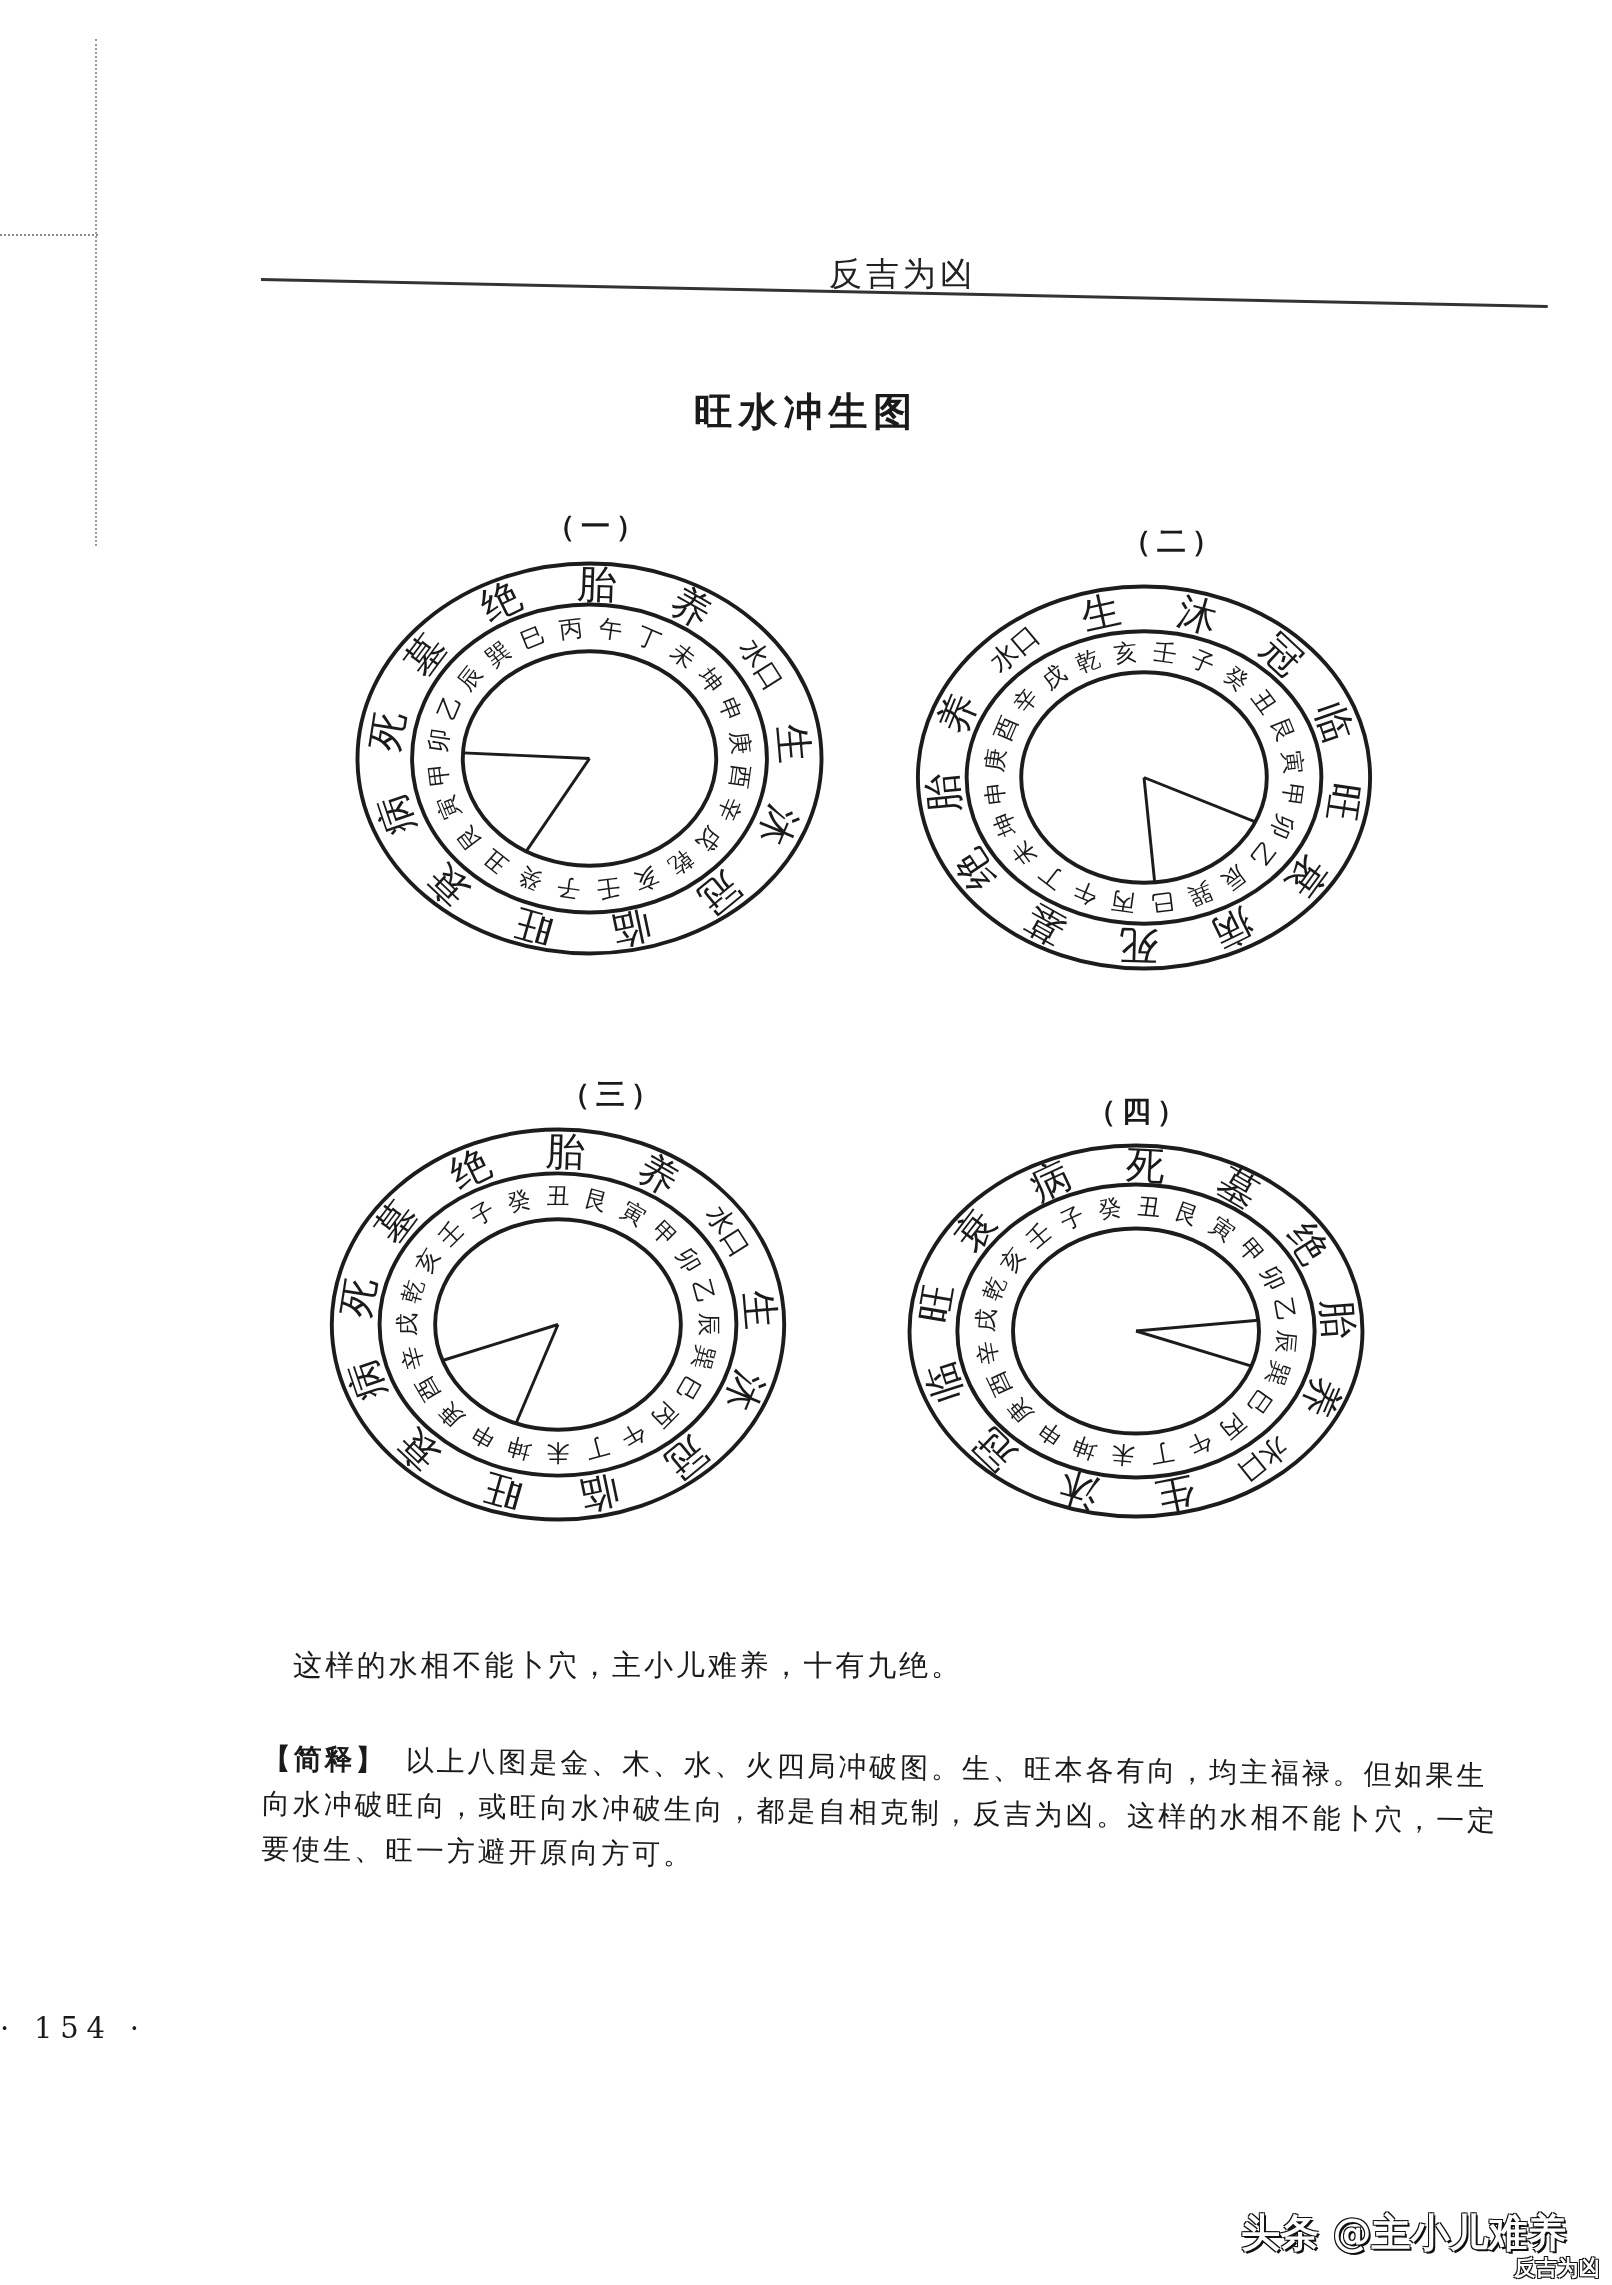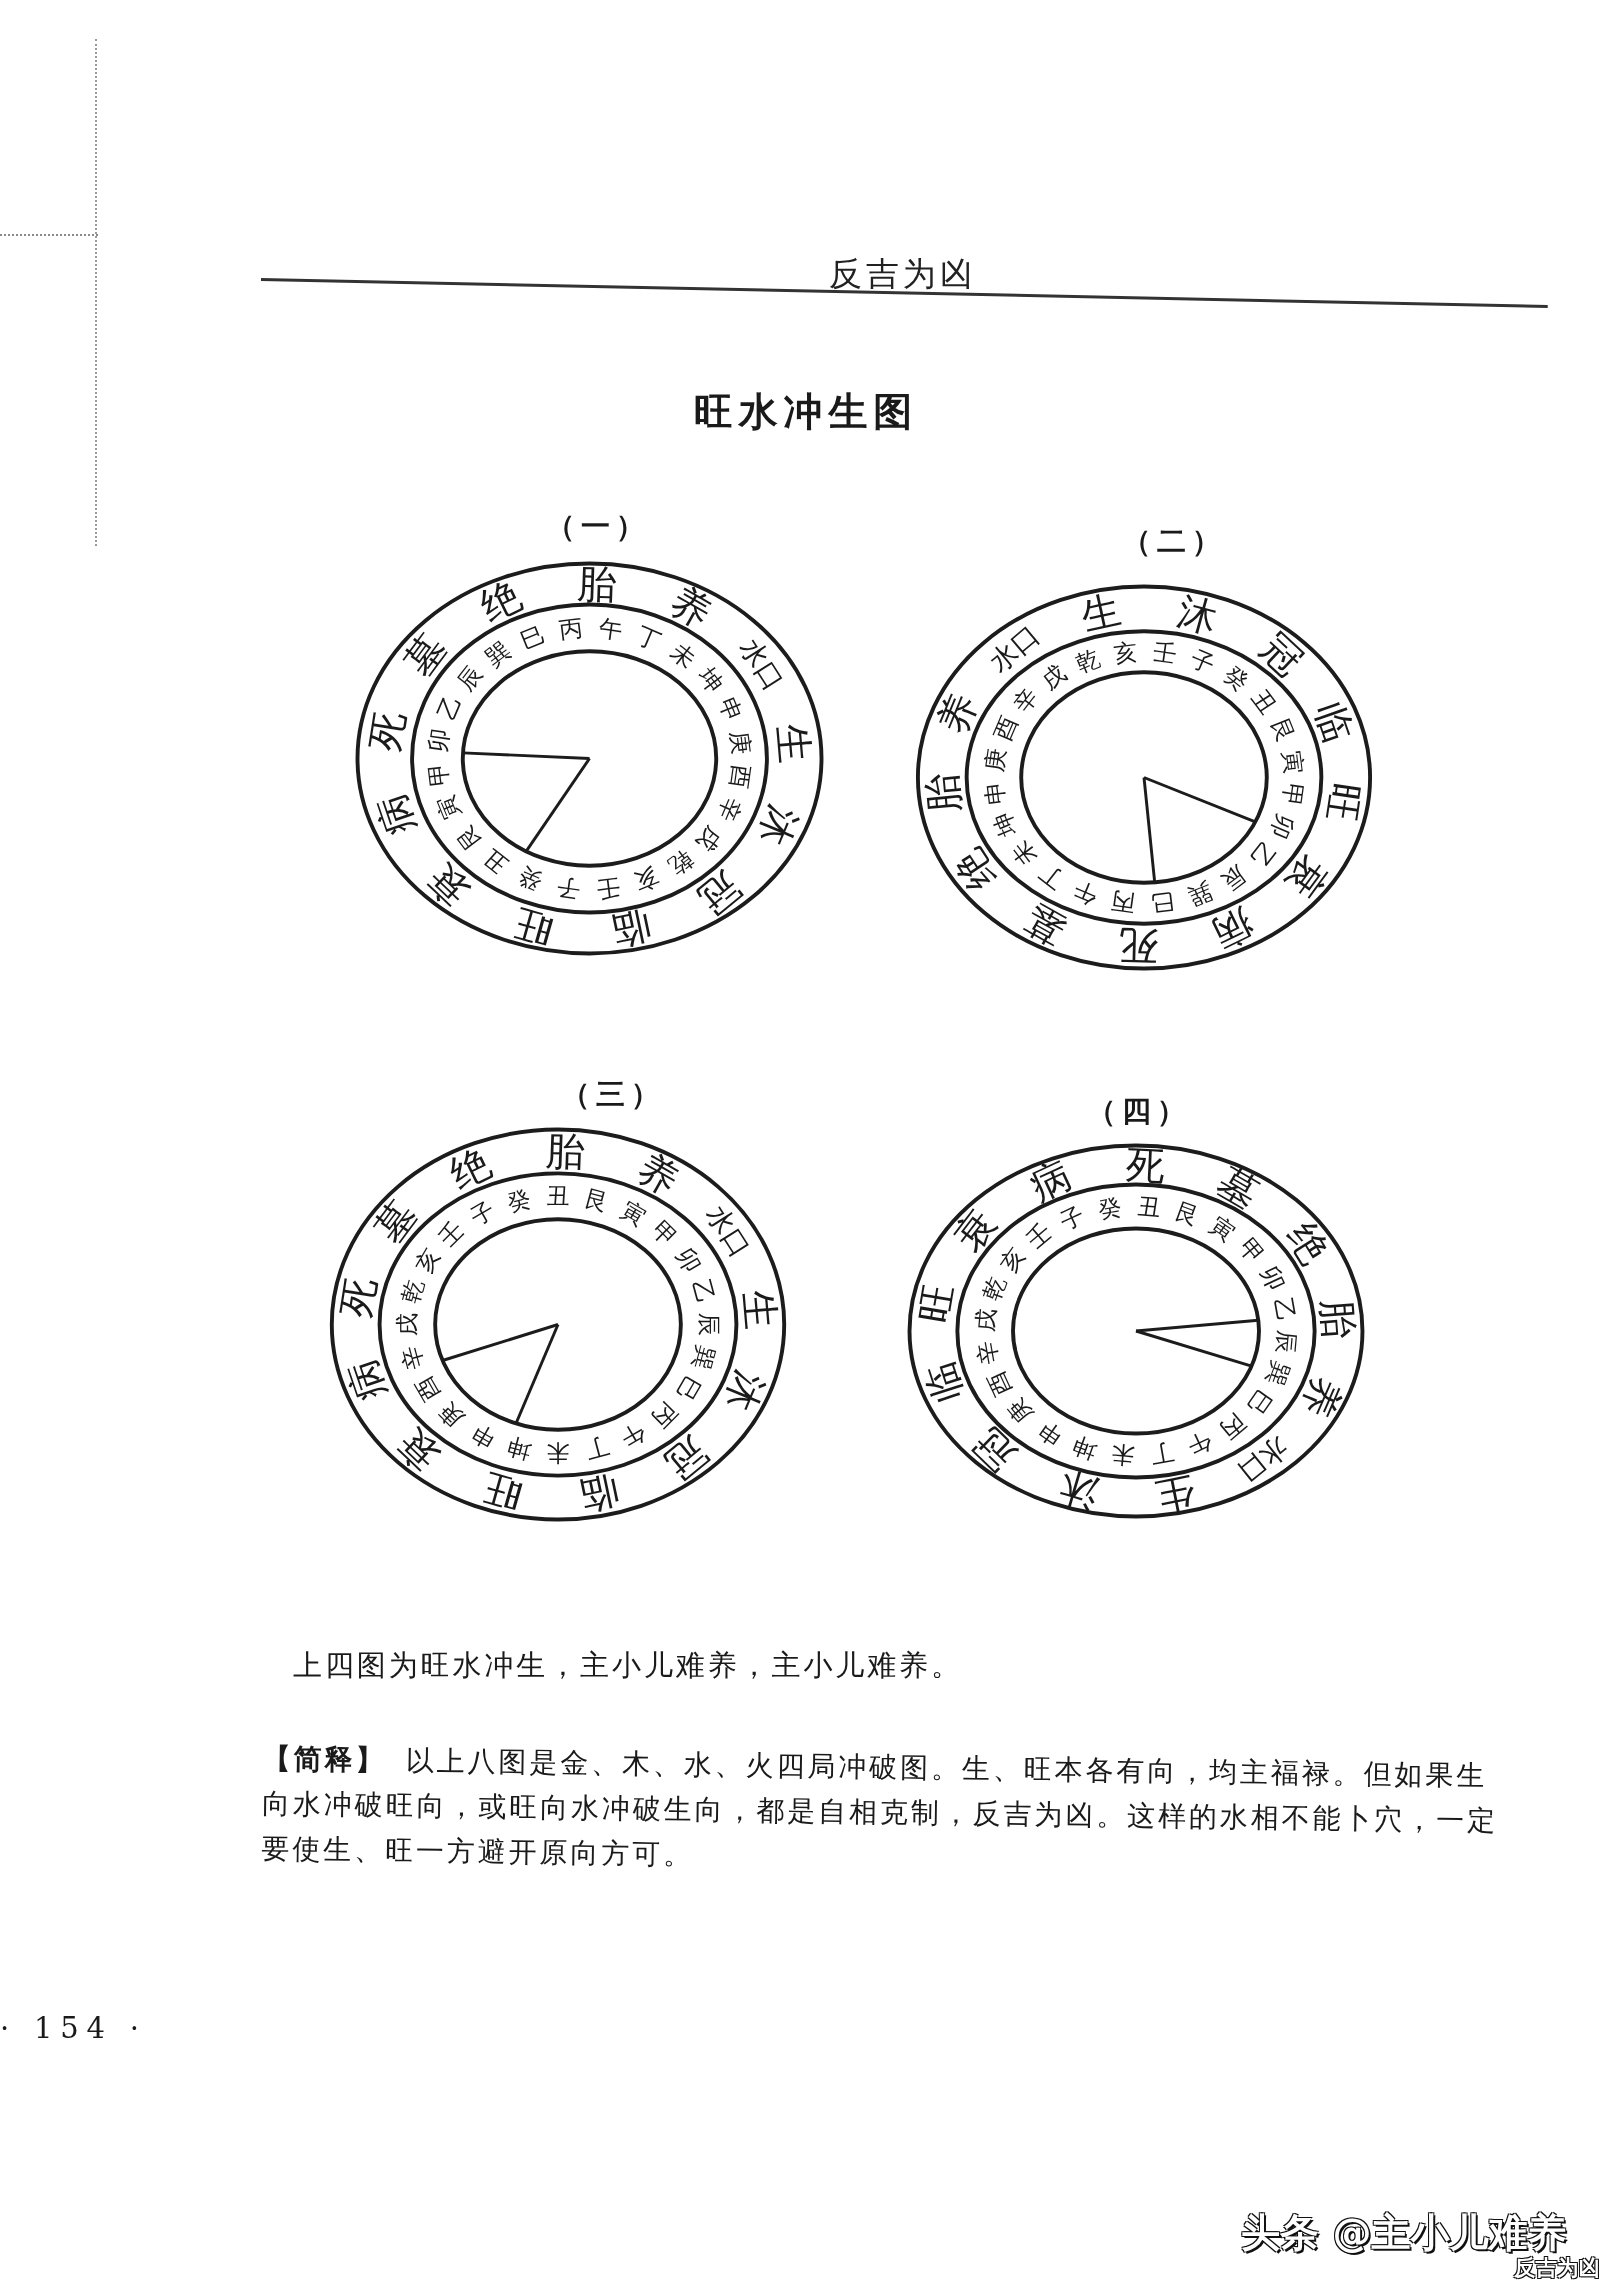--- a/index.html
+++ b/index.html
@@ -221,21 +221,21 @@
         <text x="111.97544690283758" y="263.8838283719392" text-anchor="middle" dominant-baseline="central" font-size="24" font-family="&quot;DejaVu Sans&quot;,&quot;Liberation Sans&quot;,sans-serif" fill="#1a1a1a" transform="rotate(245 111.97544690283758 263.8838283719392)">酉</text>
         <text x="99.84720215961386" y="232.1401426525336" text-anchor="middle" dominant-baseline="central" font-size="24" font-family="&quot;DejaVu Sans&quot;,&quot;Liberation Sans&quot;,sans-serif" fill="#1a1a1a" transform="rotate(260 99.84720215961386 232.1401426525336)">辛</text>
         <text x="98.08791914482532" y="198.8876427996736" text-anchor="middle" dominant-baseline="central" font-size="24" font-family="&quot;DejaVu Sans&quot;,&quot;Liberation Sans&quot;,sans-serif" fill="#1a1a1a" transform="rotate(275 98.08791914482532 198.8876427996736)">戌</text>
         <text x="106.81749008857716" y="166.39243172597725" text-anchor="middle" dominant-baseline="central" font-size="24" font-family="&quot;DejaVu Sans&quot;,&quot;Liberation Sans&quot;,sans-serif" fill="#1a1a1a" transform="rotate(290 106.81749008857716 166.39243172597725)">乾</text>
         <text x="125.44100915735073" y="136.86900436524166" text-anchor="middle" dominant-baseline="central" font-size="24" font-family="&quot;DejaVu Sans&quot;,&quot;Liberation Sans&quot;,sans-serif" fill="#1a1a1a" transform="rotate(305 125.44100915735073 136.86900436524166)">亥</text>
         <line x1="252" y1="210" x2="377.30975881640245" y2="199.0245113568964" stroke="#1c1c1c" stroke-width="3"></line>
         <line x1="252" y1="210" x2="370.40127021902447" y2="245.91211504919522" stroke="#1c1c1c" stroke-width="3"></line>
       </svg></div>
   </div>
 
-<div class="summary">上四图为旺水冲生，主小儿难养，主小儿难养。</div>
+<div class="summary">这样的水相不能卜穴，主小儿难养，十有九绝。</div>
 
 <div class="note">
   <span class="tag">【简释】</span><span>以上八图是金、木、水、火四局冲破图。生、旺本各有向，均主福禄。但如果生向水冲破旺向，或旺向水冲破生向，都是自相克制，反吉为凶。这样的水相不能卜穴，一定要使生、旺一方避开原向方可。</span>
 </div>
 
 <div class="page-number">· 154 ·</div>
 
 <div class="watermark">头条 @主小儿难养</div>
 <div class="watermark-site">反吉为凶</div>
 

